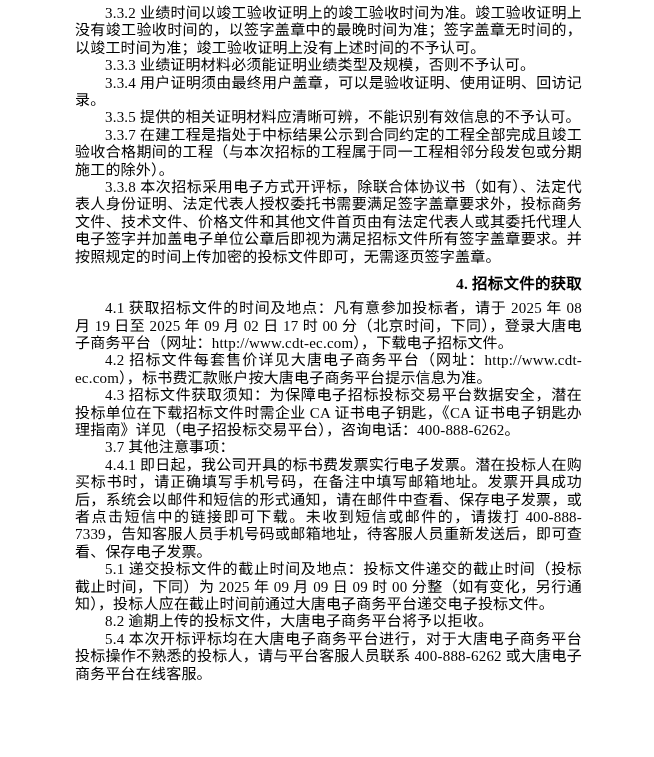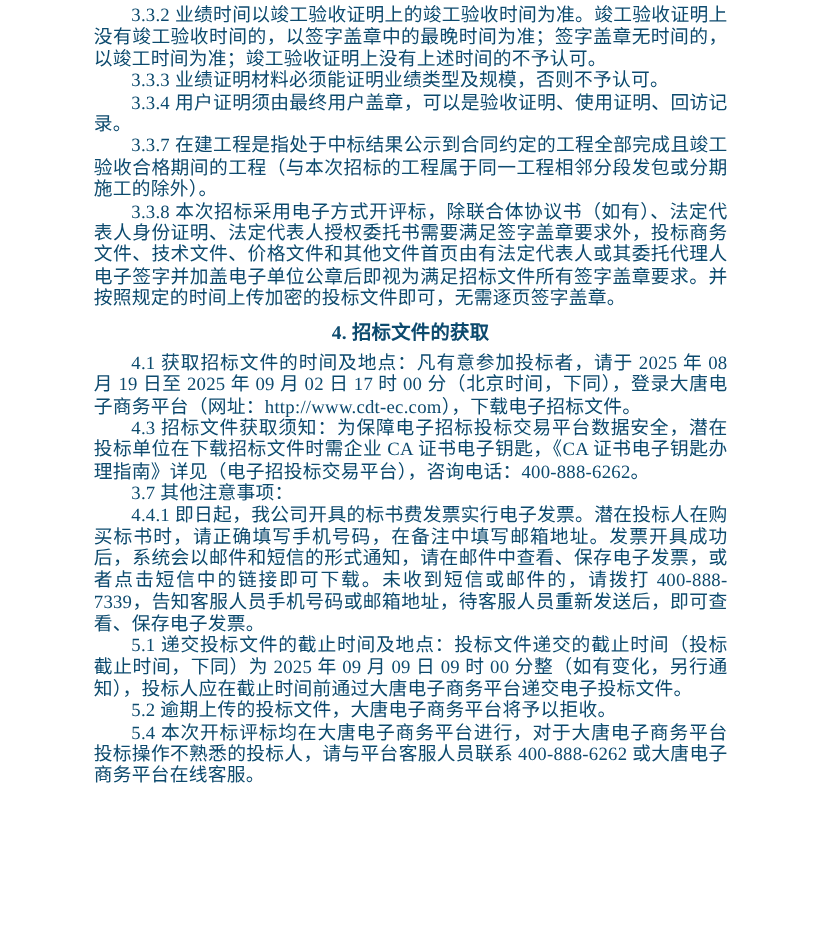--- a/index.html
+++ b/index.html
@@ -5,57 +5,59 @@
   html, body {
     margin: 0;
     padding: 0;
     background: #ffffff;
   }
   .doc-page {
     width: 654px;
     height: 757px;
     box-sizing: border-box;
     background: #ffffff;
-    color: #0c4a6e;
+    color: #000000;
     padding: 5px 72px 0 75px;
     overflow: hidden;
     font-family: "Liberation Serif", "DejaVu Serif", serif;
   }
   .doc-para {
     margin: 0;
     font-size: 15px;
     line-height: 17.4px;
     text-align: justify;
     text-align-last: left;
     text-indent: 2em;
     letter-spacing: 0.2px;
     word-break: break-word;
   }
   .doc-heading {
     margin: 9px 0 7px 0;
     font-size: 15.5px;
     line-height: 18px;
     font-weight: bold;
     text-indent: 0;
-    text-align: center;
+    text-align: right;
     letter-spacing: 0.2px;
   }
 </style>
 </head>
 <body>
 
 <div class="doc-page">
   <div>
       <p class="doc-para">3.3.2 业绩时间以竣工验收证明上的竣工验收时间为准。竣工验收证明上没有竣工验收时间的，以签字盖章中的最晚时间为准；签字盖章无时间的，以竣工时间为准；竣工验收证明上没有上述时间的不予认可。</p>
       <p class="doc-para">3.3.3 业绩证明材料必须能证明业绩类型及规模，否则不予认可。</p>
       <p class="doc-para">3.3.4 用户证明须由最终用户盖章，可以是验收证明、使用证明、回访记录。</p>
+      <p class="doc-para">3.3.5 提供的相关证明材料应清晰可辨，不能识别有效信息的不予认可。</p>
       <p class="doc-para">3.3.7 在建工程是指处于中标结果公示到合同约定的工程全部完成且竣工验收合格期间的工程（与本次招标的工程属于同一工程相邻分段发包或分期施工的除外）。</p>
       <p class="doc-para">3.3.8 本次招标采用电子方式开评标，除联合体协议书（如有）、法定代表人身份证明、法定代表人授权委托书需要满足签字盖章要求外，投标商务文件、技术文件、价格文件和其他文件首页由有法定代表人或其委托代理人电子签字并加盖电子单位公章后即视为满足招标文件所有签字盖章要求。并按照规定的时间上传加密的投标文件即可，无需逐页签字盖章。</p>
       <h2 class="doc-heading">4. 招标文件的获取</h2>
       <p class="doc-para">4.1 获取招标文件的时间及地点：凡有意参加投标者，请于 2025 年 08 月 19 日至 2025 年 09 月 02 日 17 时 00 分（北京时间，下同），登录大唐电子商务平台（网址：http://www.cdt-ec.com），下载电子招标文件。</p>
+      <p class="doc-para">4.2 招标文件每套售价详见大唐电子商务平台（网址：http://www.cdt-ec.com），标书费汇款账户按大唐电子商务平台提示信息为准。</p>
       <p class="doc-para">4.3 招标文件获取须知：为保障电子招标投标交易平台数据安全，潜在投标单位在下载招标文件时需企业 CA 证书电子钥匙，《CA 证书电子钥匙办理指南》详见（电子招投标交易平台），咨询电话：400-888-6262。</p>
       <p class="doc-para">3.7 其他注意事项：</p>
       <p class="doc-para">4.4.1 即日起，我公司开具的标书费发票实行电子发票。潜在投标人在购买标书时，请正确填写手机号码，在备注中填写邮箱地址。发票开具成功后，系统会以邮件和短信的形式通知，请在邮件中查看、保存电子发票，或者点击短信中的链接即可下载。未收到短信或邮件的，请拨打 400-888-7339，告知客服人员手机号码或邮箱地址，待客服人员重新发送后，即可查看、保存电子发票。</p>
       <p class="doc-para">5.1 递交投标文件的截止时间及地点：投标文件递交的截止时间（投标截止时间，下同）为 2025 年 09 月 09 日 09 时 00 分整（如有变化，另行通知），投标人应在截止时间前通过大唐电子商务平台递交电子投标文件。</p>
-      <p class="doc-para">5.2 逾期上传的投标文件，大唐电子商务平台将予以拒收。</p>
+      <p class="doc-para">8.2 逾期上传的投标文件，大唐电子商务平台将予以拒收。</p>
       <p class="doc-para">5.4 本次开标评标均在大唐电子商务平台进行，对于大唐电子商务平台投标操作不熟悉的投标人，请与平台客服人员联系 400-888-6262 或大唐电子商务平台在线客服。</p>
     </div>
 </div>
 
 </body></html>

